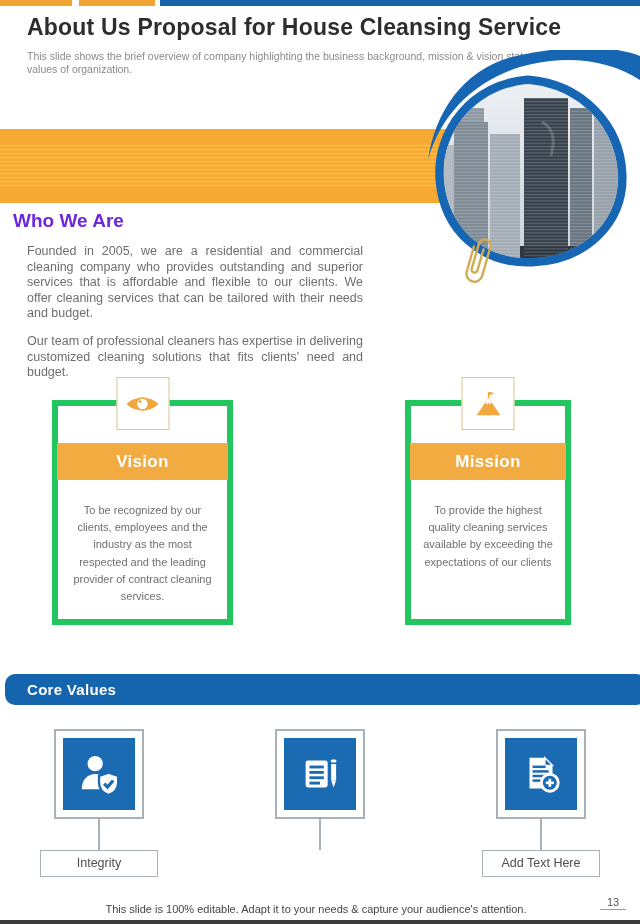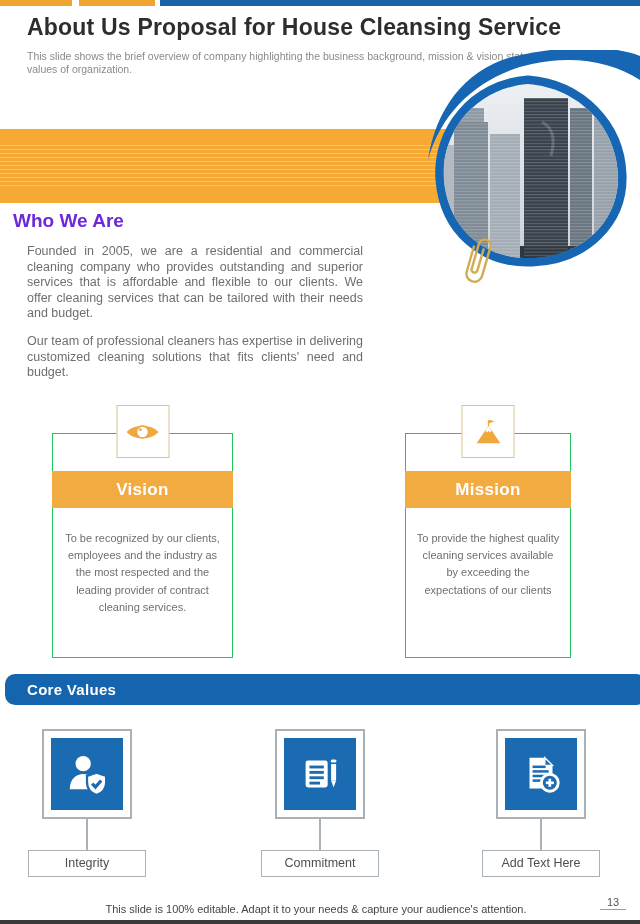--- a/index.html
+++ b/index.html
@@ -21,36 +21,36 @@
     background:repeating-linear-gradient(180deg,rgba(255,255,255,.3) 0 1px,rgba(255,255,255,0) 1px 4px);}
   
   .blob{position:absolute;left:408px;top:50px;z-index:2;}
   
   .whoweare{position:absolute;left:13px;top:210px;font-size:19px;font-weight:bold;color:#6d28d9;}
   .para{position:absolute;left:27px;width:336px;font-size:12.5px;line-height:15.6px;color:#6e6e6e;
         text-align:justify;}
   .para1{top:244px;}
   .para2{top:334px;}
   
-  .card{position:absolute;top:433px;height:225px;border:1px solid #22c55e;background:#fff;box-sizing:border-box;}
+  .card{position:absolute;top:400px;height:225px;border:6px solid #22c55e;background:#fff;box-sizing:border-box;}
   .card-vision{left:52px;width:181px;}
   .card-mission{left:405px;width:166px;}
   .card-iconbox{position:absolute;left:50%;transform:translateX(-50%);top:-29px;width:51px;height:51px;
                 background:#fff;border:1px solid #D5C68F;display:flex;align-items:center;justify-content:center;}
   .card-header{position:absolute;top:37px;left:-1px;right:-1px;height:37px;background:#F2AB41;color:#fff;
                font-size:17px;font-weight:bold;text-align:center;line-height:37px;letter-spacing:.3px;}
   .card-body{position:absolute;top:96px;left:10px;right:10px;text-align:center;font-size:11px;
              line-height:17.2px;color:#6f6f6f;}
   
   .cv-bar{position:absolute;left:5px;top:674px;width:641px;height:31px;background:#1565AE;
           border-radius:10px;}
   .cv-bar-label{padding-left:22px;line-height:31px;font-size:15px;font-weight:bold;color:#fff;letter-spacing:.3px;}
   
   .value-group{position:absolute;top:729px;width:118px;text-align:center;}
-  .vg-1{left:28px;} .vg-2{left:261px;} .vg-3{left:482px;}
+  .vg-1{left:40px;} .vg-2{left:261px;} .vg-3{left:482px;}
   .vg-square{width:90px;height:90px;margin:0 auto;border:2px solid #A9B0B6;background:#fff;
              padding:7px;box-sizing:border-box;}
   .vg-inner{width:100%;height:100%;background:#1B6BB2;display:flex;align-items:center;justify-content:center;}
   .vg-connector{width:2px;height:31px;background:#A9B0B6;margin:0 auto;}
   .vg-label{width:118px;height:27px;border:1.5px solid #A9B0B6;box-sizing:border-box;background:#fff;
             font-size:12.5px;color:#4e4e4e;line-height:24px;}
   
   .footer{position:absolute;left:0;right:8px;top:903px;text-align:center;font-size:11px;color:#454545;}
   .pagenum{position:absolute;right:14px;top:896px;width:26px;text-align:center;font-size:11px;color:#555;
            border-bottom:1px solid #8aa59b;padding-bottom:1px;}
@@ -170,21 +170,20 @@
           <rect x="6.5" y="10.4" width="7.5" height="1.5" fill="#1B6BB2"></rect>
           <rect x="6.5" y="13.2" width="7.5" height="1.5" fill="#1B6BB2"></rect>
           <rect x="6.5" y="16" width="5.5" height="1.5" fill="#1B6BB2"></rect>
           <rect x="17.6" y="4.4" width="3" height="1.6" rx="0.8" fill="#ffffff"></rect>
           <rect x="17.8" y="6.8" width="2.6" height="8.6" fill="#ffffff"></rect>
           <path d="M17.8 15.4 h2.6 l-1.3 3.6 Z" fill="#ffffff"></path>
         </svg>
       </div>
     </div>
     <div class="vg-connector"></div>
-    <div class="vg-label">Commitment</div>
   </div>
 
   <div class="value-group vg-3">
     <div class="vg-square">
       <div class="vg-inner">
         <svg width="46" height="46" viewBox="0 0 24 24">
           <path d="M6 3.5 h8 l4 4 v12 h-12 Z" fill="#ffffff"></path>
           <path d="M14 3.5 l4 4 h-4 Z" fill="#1B6BB2" stroke="#ffffff" stroke-width="0.7"></path>
           <rect x="7.6" y="7.6" width="6.8" height="1.3" fill="#1B6BB2"></rect>
           <rect x="7.6" y="10" width="8.4" height="1.3" fill="#1B6BB2"></rect>

